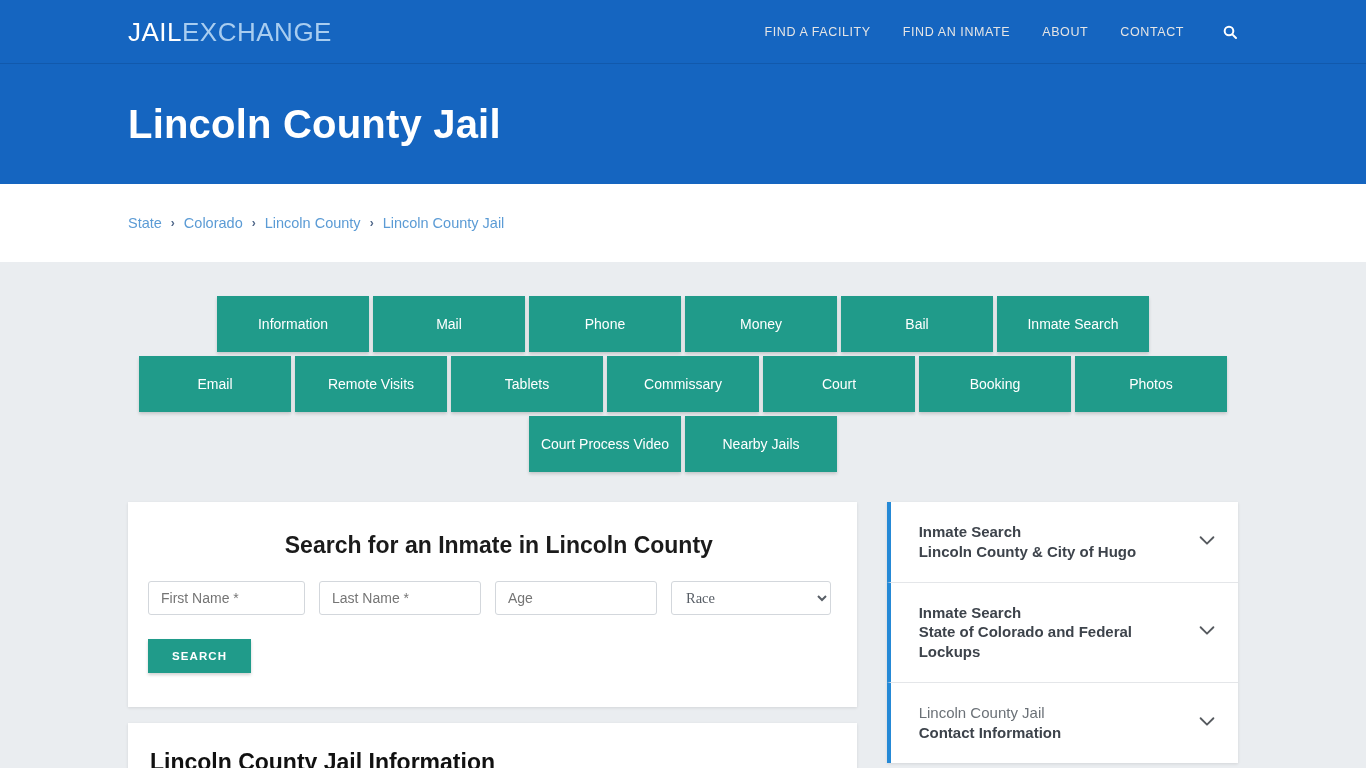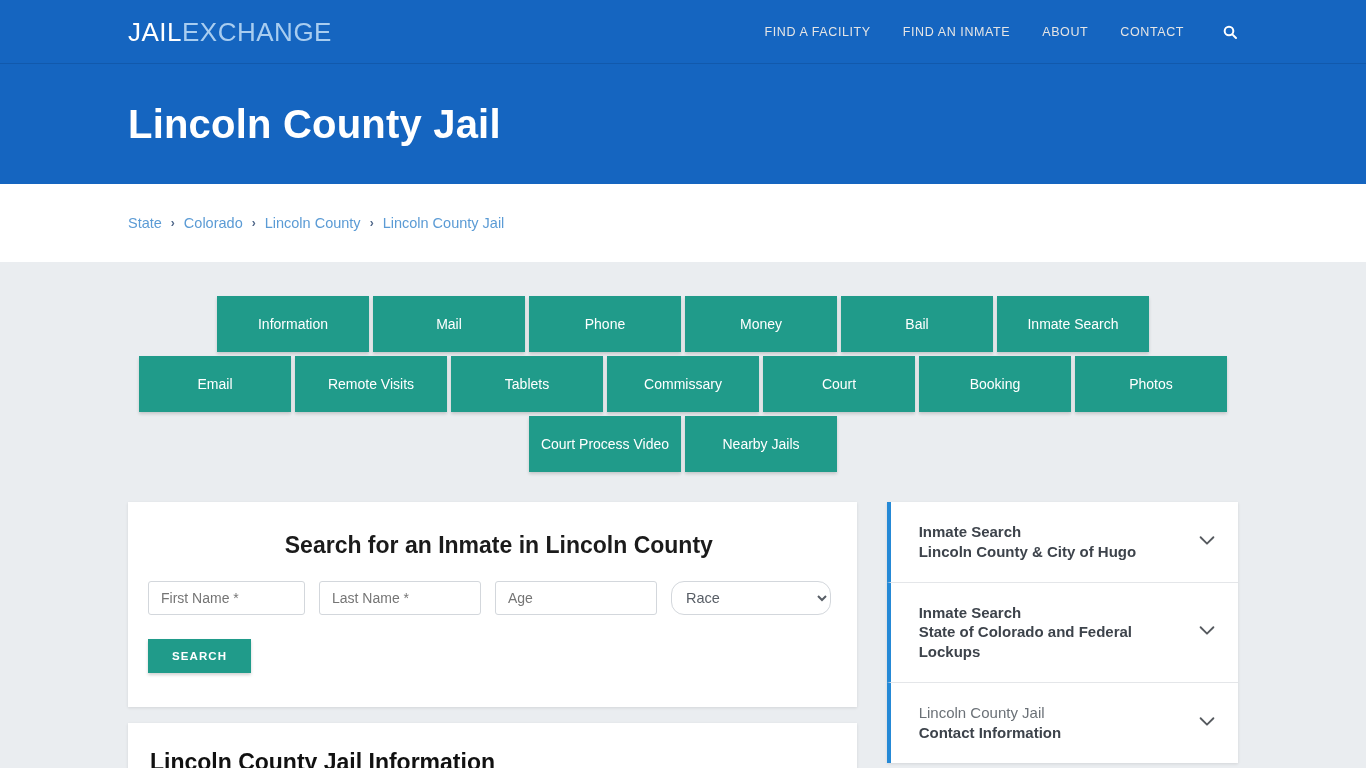--- a/index.html
+++ b/index.html
@@ -84,23 +84,23 @@
   .fields{ display:flex; gap:14px; }
   .fld{
     height:34px; border:1px solid #d3d7dc; border-radius:3px;
     background:#fff; font-size:14px; color:#8a9099;
     padding:0 12px; font-family:"Liberation Sans", sans-serif;
     outline:none;
   }
   .fld.w1{ width:157px; }
   .fld.w2{ width:162px; }
   .sel{
-    width:160px; height:34px; border:1px solid #d3d7dc; border-radius:13px;
+    width:160px; height:34px; border:1px solid #d3d7dc; border-radius:3px;
     background:#fff; font-size:14.5px; color:#585e66; padding:0 8px 0 10px;
-    font-family:Liberation Sans, sans-serif; outline:none;
+    font-family:Liberation Serif, serif; outline:none;
   }
   .searchbtn{
     margin-top:24px; background:#209b8a; color:#fff; border:none;
     height:34px; padding:0 24px; font-size:11.5px; letter-spacing:1.1px;
     font-weight:bold; cursor:pointer; box-shadow:0 2px 3px rgba(0,0,0,.18);
     font-family:"Liberation Sans", sans-serif;
   }
 
   .infocard{ margin-top:16px; padding:26px 22px 22px 22px; }
   .infocard h2{ font-size:23px; font-weight:bold; color:#111; }

